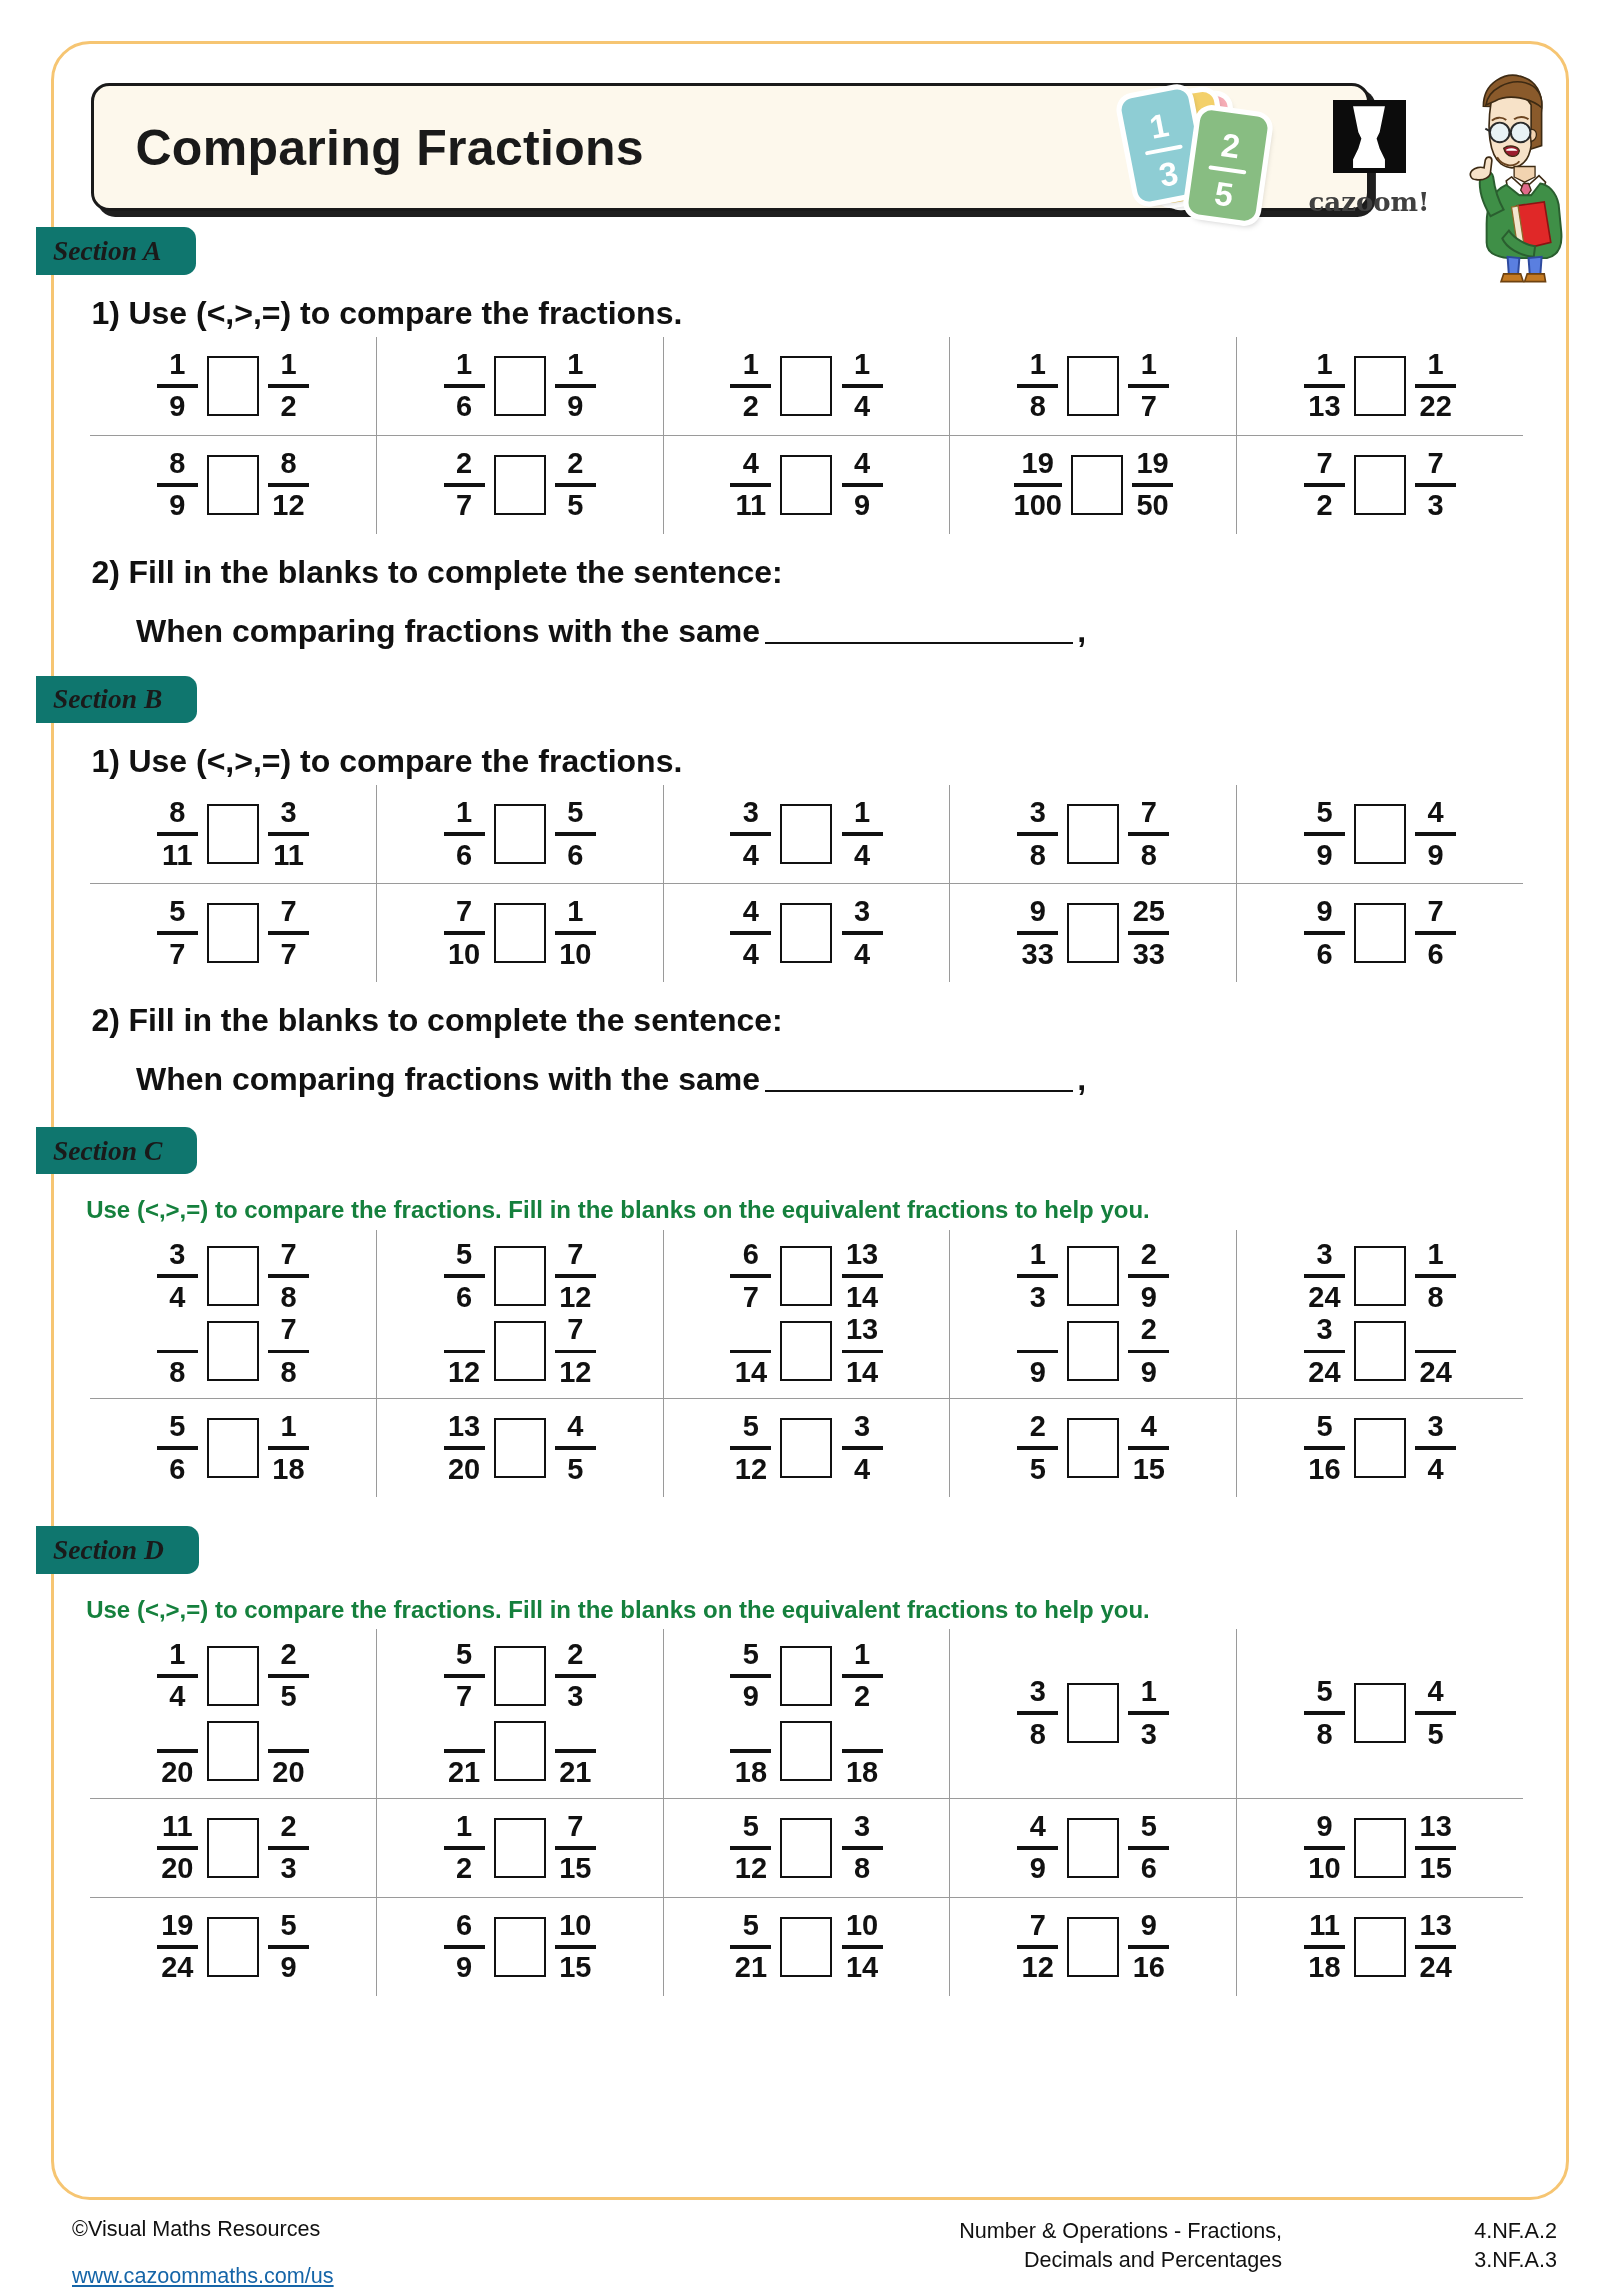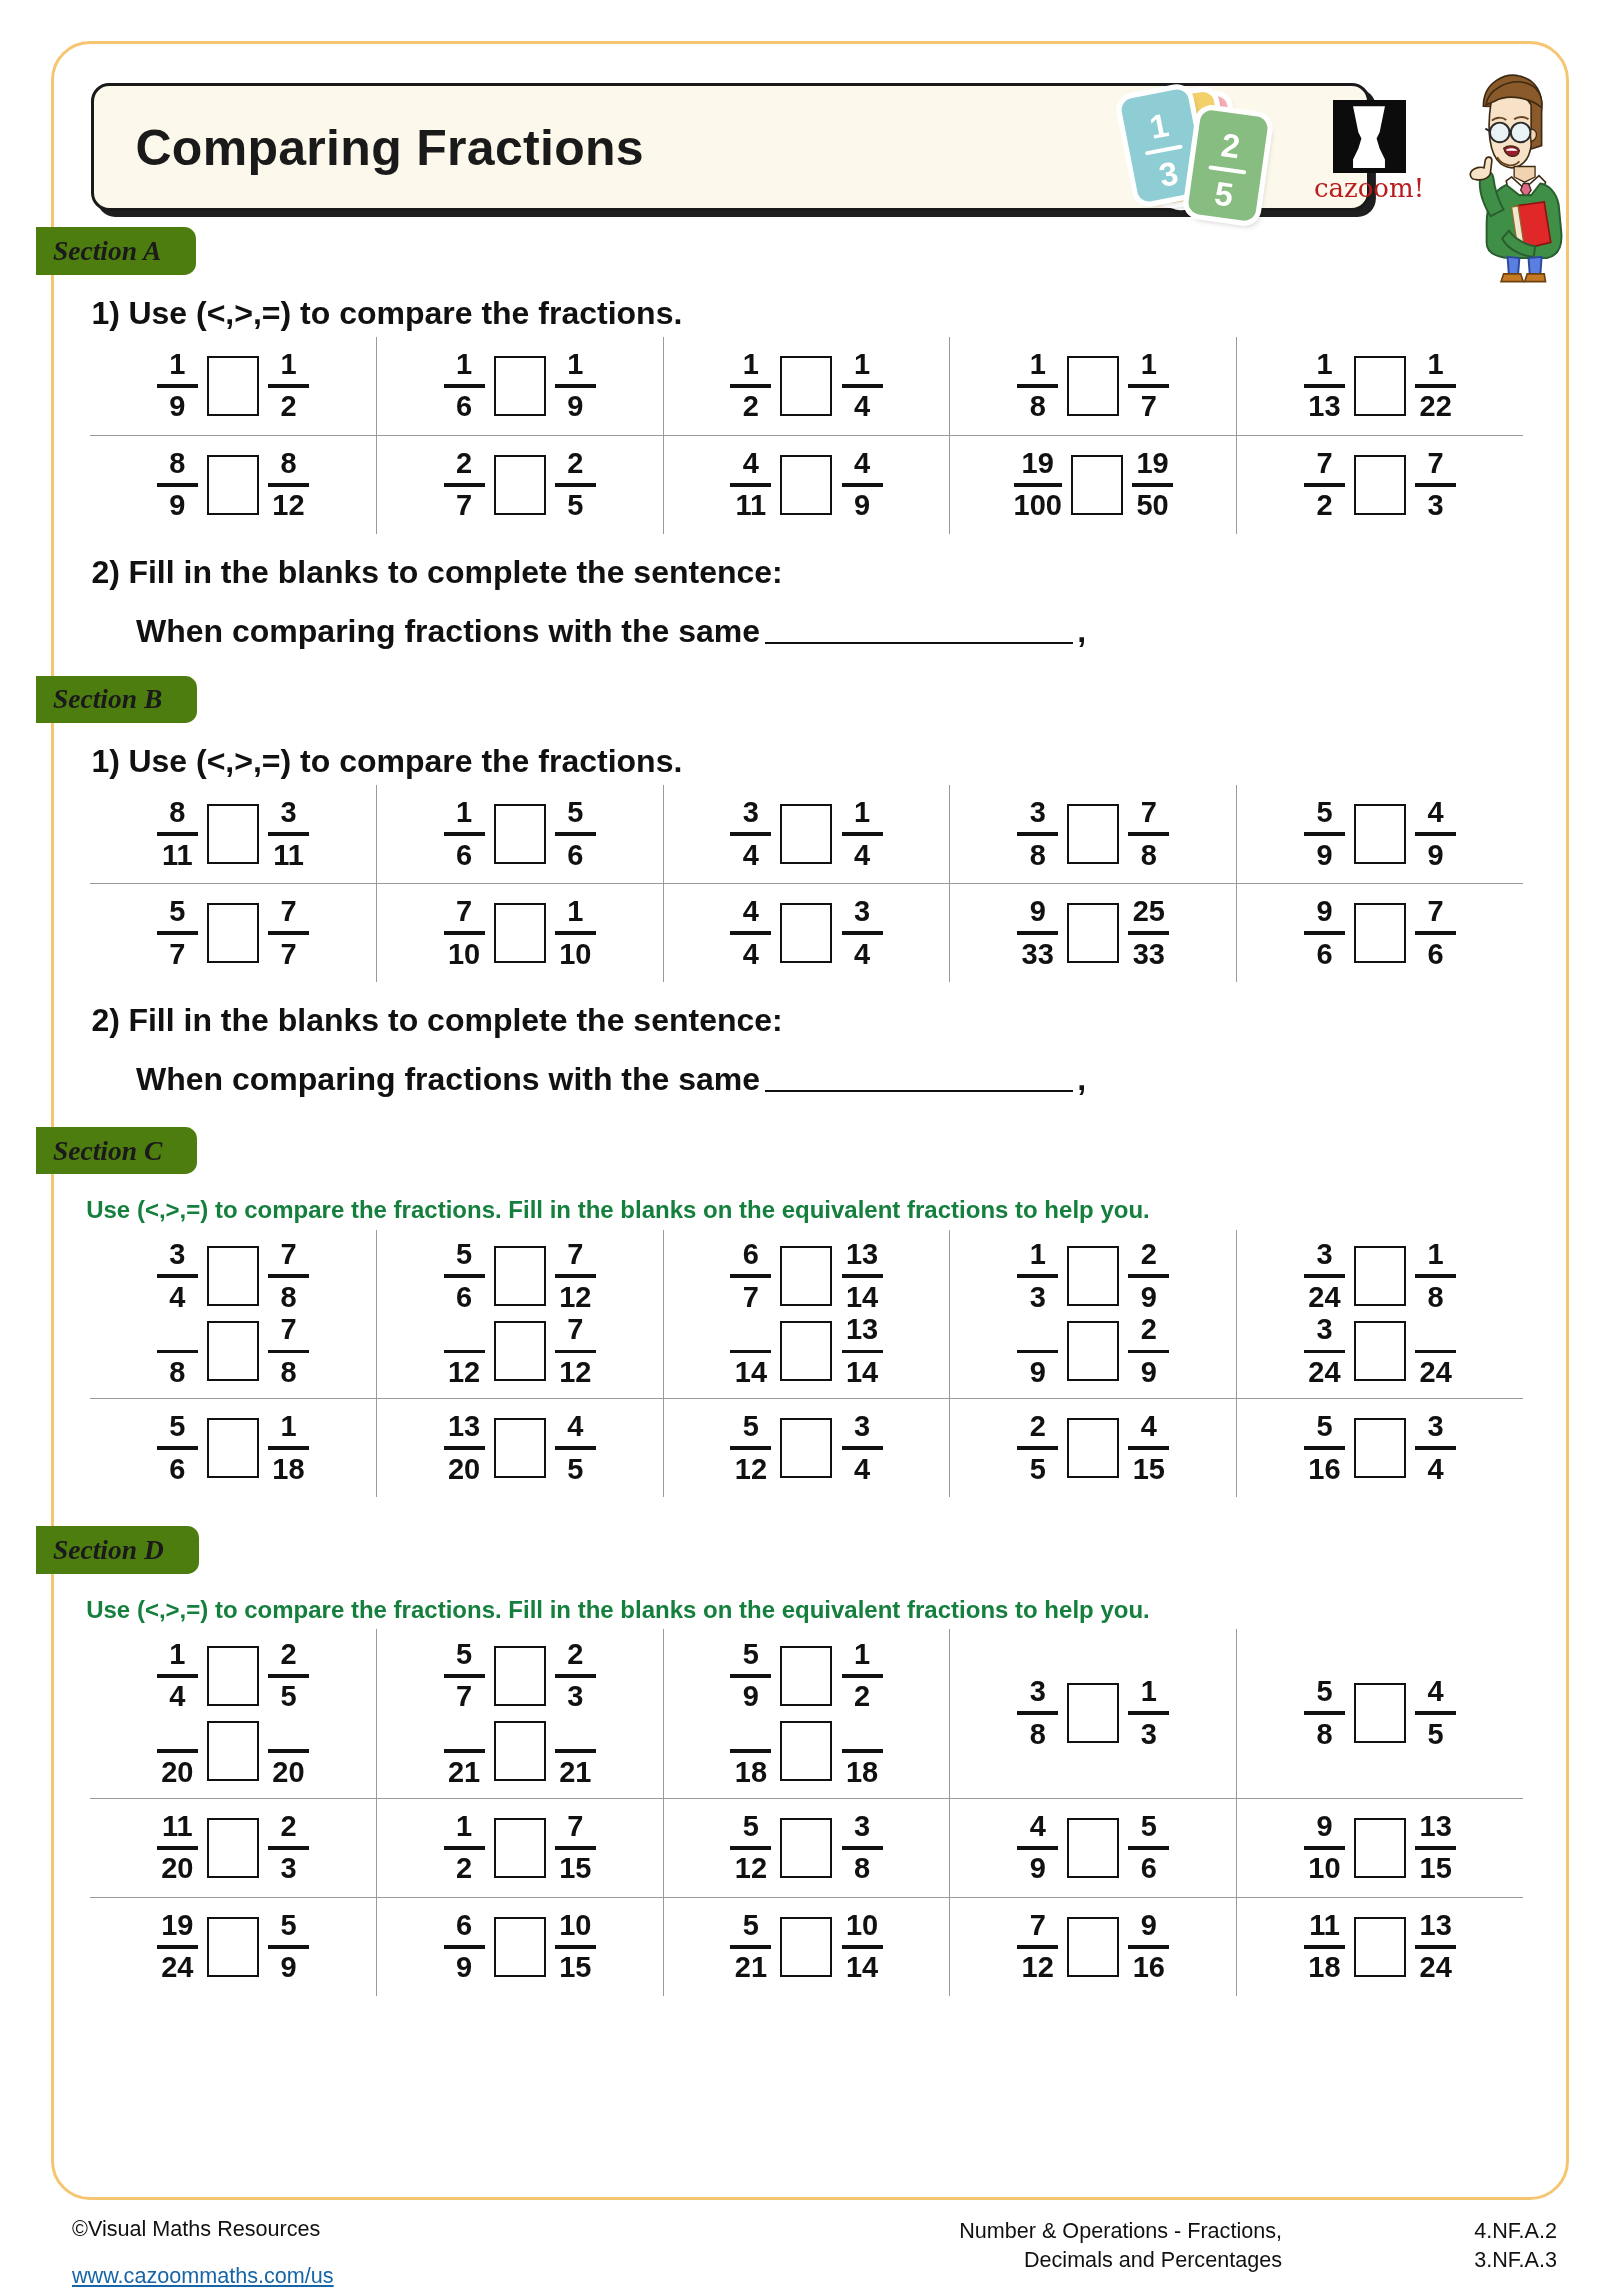--- a/index.html
+++ b/index.html
@@ -65,29 +65,29 @@
   .card-green { left:77px; top:26px; background:#88bd82; transform:rotate(8deg); }
 
   
   .logo { position:absolute; left:1230px; top:30px; width:124px; text-align:center; }
   .logo-mark { width:73px; height:73px; background:#0c0c0c; margin:0 auto; position:relative; }
   .logo-cup {
     position:absolute; left:50%; top:5.9px; transform:translateX(-50%);
     width:38px; height:62px; background:#fff;
     clip-path: polygon(8% 0, 92% 0, 78% 42%, 70% 52%, 78% 68%, 92% 86%, 92% 100%, 8% 100%, 8% 86%, 22% 68%, 30% 52%, 22% 42%);
   }
-  .logo-text { font-size:26px; font-weight:normal; font-family:"DejaVu Serif", serif; margin-top:0; color:#b91c1c;}
+  .logo-text { font-size:26px; font-weight:bold; font-family:"DejaVu Serif", serif; margin-top:14px; color:#404040;}
 
   
   .teacher { position:absolute; left:1369px; top:-3.9px; width:131px; height:216px; }
 
   
   .section-tag {
     display:inline-block;
-    background:#4d7c0f;
+    background:#0f766e;
     border-radius:0 11.8px 11.8px 0;
     padding:7.9px 35px 7.9px 17px;
     margin-left:-41px;
     font-family:"Liberation Serif", serif;
     font-style:italic; font-weight:bold;
     font-size:27.5px; color:#1a1a1a;
   }
   .qline {
     font-size:32px; font-weight:bold; color:#111;
     margin:19.6px 0 0 14.4px;

